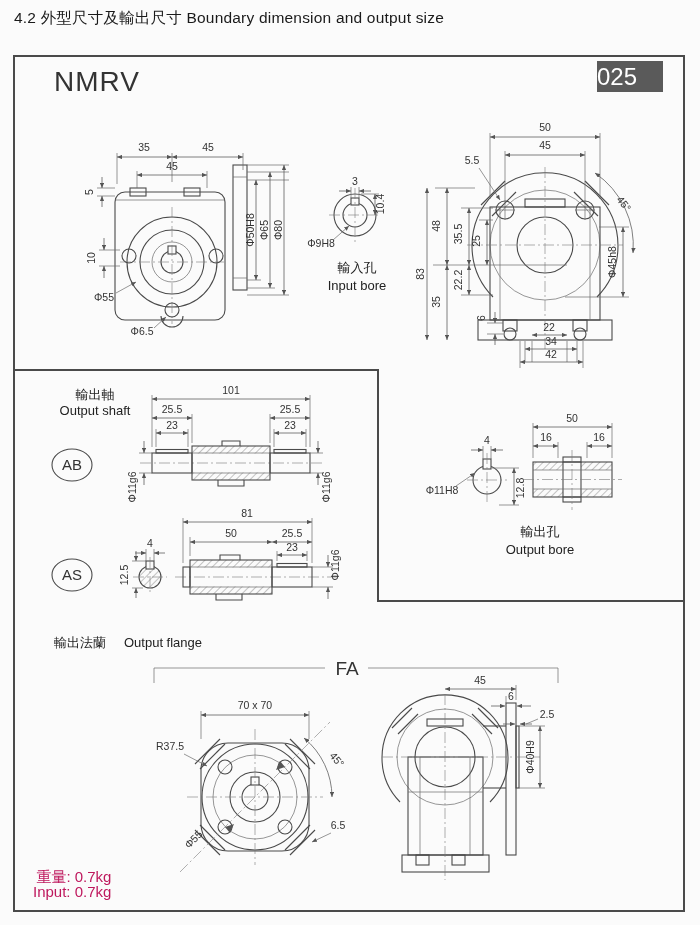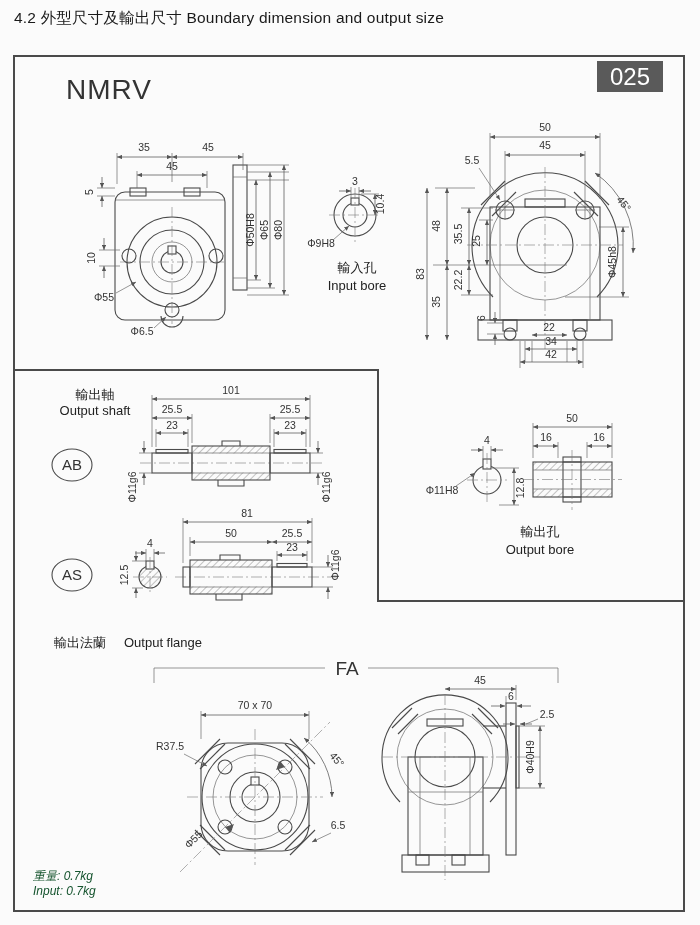--- a/index.html
+++ b/index.html
@@ -1,25 +1,25 @@
 <!DOCTYPE html>
 <html><head>
 <meta charset="utf-8">
 <style>
   html,body{margin:0;padding:0;background:#e8e8e8;}
   #page{position:relative;width:700px;height:925px;background:#fbfbfb;overflow:hidden;
         font-family:"Liberation Sans","DejaVu Sans",sans-serif;}
-  .abs{position:absolute;}
+  .abs{position:absolute;text-align:right;}
   #title{left:14px;top:8px;font-size:15.5px;color:#1a1a1a;letter-spacing:.2px;}
   #outer-box{left:13px;top:55px;width:672px;height:857px;border:2px solid #4a4a4a;box-sizing:border-box;}
   .divline{background:#4a4a4a;}
-  #model-name{left:54px;top:74px;font-size:28px;color:#333;letter-spacing:1px;margin-left:12px;}
+  #model-name{left:54px;top:66px;font-size:28px;color:#333;letter-spacing:1px;}
   #size-badge{left:597px;top:61px;width:66px;height:31px;background:#5a5a5a;color:#fff;
-              font-size:24px;text-align:center;line-height:31px;}
-  #footer{left:33px;top:869px;font-size:12px;color:#14532d;line-height:15px;font-style:italic;}
+              font-size:24px;text-align:left;line-height:31px;}
+  #footer{left:33px;top:869px;font-size:15px;color:#be185d;line-height:15px;}
   svg{position:absolute;overflow:visible;}
   svg text{font-family:"Liberation Sans","DejaVu Sans",sans-serif;}
   .d{font-size:10.5px;fill:#333;}
   .dz{font-size:13px;fill:#222;}
   .tag{font-size:15px;fill:#333;}
   .fa{font-size:19px;fill:#333;}
   .o{fill:none;stroke:#4a4a4a;stroke-width:1.1;}
   .t{fill:none;stroke:#6a6a6a;stroke-width:.7;}
   .cl{fill:none;stroke:#7a7a7a;stroke-width:.6;stroke-dasharray:11 3 2 3;}
   .dl{fill:none;stroke:#555;stroke-width:.75;}

